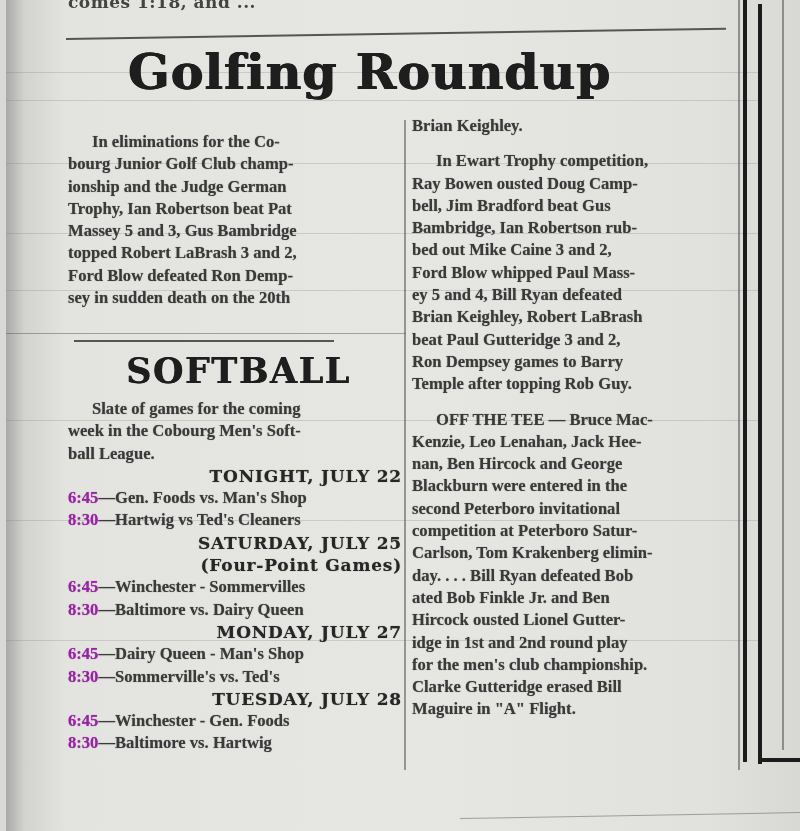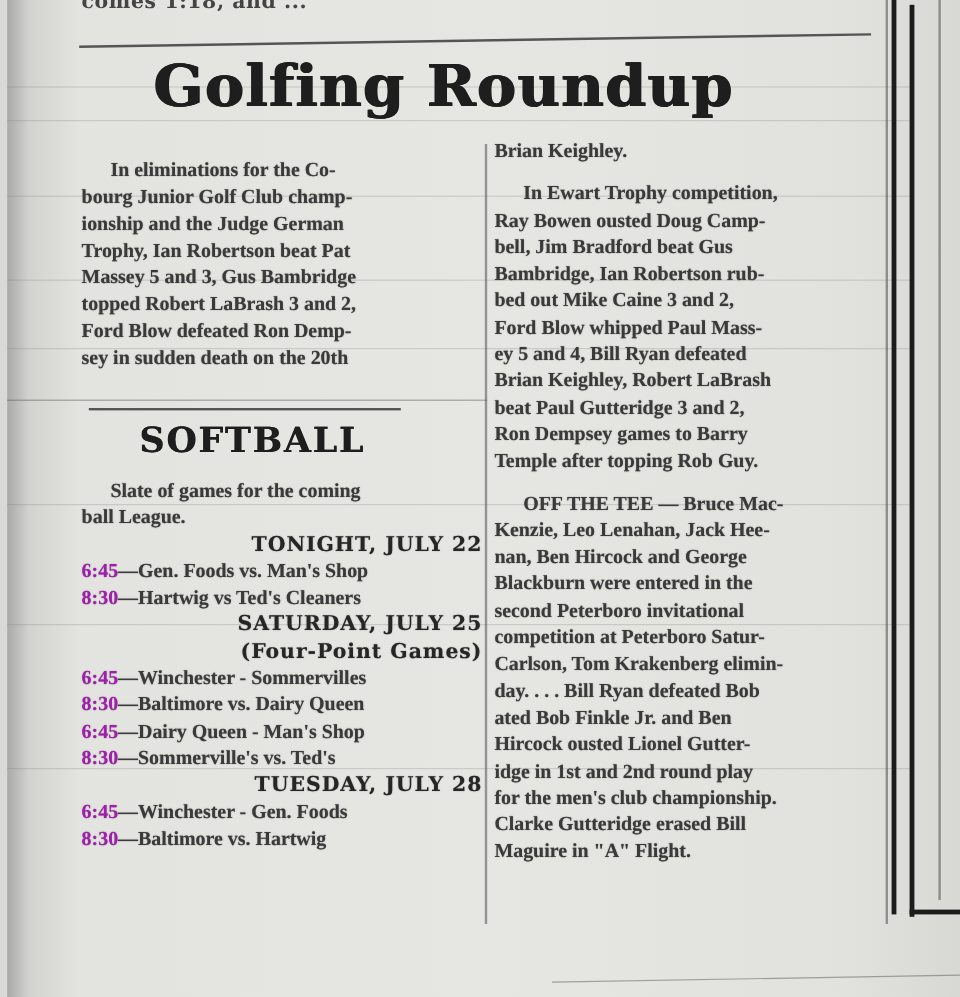--- a/index.html
+++ b/index.html
@@ -30,22 +30,22 @@
   }
   .col {
     position: absolute; font-family: "Liberation Serif", serif; font-weight: bold;
     font-size: 16.6px; line-height: 22.3px; color: #3a3a3a; text-align: justify;
     text-shadow: 0 0 1px rgba(60,60,60,0.6);
   }
   .col p { margin: 0; }
   .indent { text-indent: 24px; }
   .gap { height: 13px; }
   .sub-head {
-    position: absolute; left: 116px; top: 350px; font-family: "DejaVu Serif", serif;
-    font-weight: 900; font-size: 29px; color: #1e1e1e; letter-spacing: 1.5px;
+    position: absolute; left: 126px; top: 350px; font-family: "DejaVu Serif", serif;
+    font-weight: 900; font-size: 35px; color: #1e1e1e; letter-spacing: 1.5px;
     text-shadow: 0.5px 0 0 #1e1e1e;
   }
   .day { text-align: right; font-family: "DejaVu Serif", serif; font-size: 17px; color: #262626; letter-spacing: 0.8px; }
   .game { white-space: nowrap; }
   .game .t { color: #a21caf; }
   .vcol { position: absolute; width: 1.5px; background: rgba(80,80,80,0.55); }
   .frame-dark { position: absolute; background: #1c1c1c; }
   .frame-thin { position: absolute; background: rgba(90,90,90,0.6); }
 </style>
 </head>
@@ -81,31 +81,33 @@
 
 <div class="vcol" style="left:404px; top:120px; height:650px;"></div>
 
 <div class="rule" style="left:74px; top:340px; width:260px; height:2px;"></div>
 <div class="rule" style="left:6px; top:333px; width:400px; height:1px; background:rgba(90,90,90,0.5);"></div>
 
 <div class="sub-head">SOFTBALL</div>
 
 <div class="col" style="left:68px; top:398px; width:334px;">
   <p class="indent">Slate of games for the coming</p>
+  <p>week in the Cobourg Men's Soft-</p>
   <p>ball League.</p>
 
   <p class="day">TONIGHT, JULY 22</p>
   <p class="game"><span class="t">6:45</span>—<span>Gen. Foods vs. Man's Shop</span></p>
   <p class="game"><span class="t">8:30</span>—<span>Hartwig vs Ted's Cleaners</span></p>
 
   <p class="day">SATURDAY, JULY 25</p>
   <p class="day">(Four-Point Games)</p>
   <p class="game"><span class="t">6:45</span>—<span>Winchester - Sommervilles</span></p>
   <p class="game"><span class="t">8:30</span>—<span>Baltimore vs. Dairy Queen</span></p>
 
+  <p class="day">MONDAY, JULY 27</p>
   <p class="game"><span class="t">6:45</span>—<span>Dairy Queen - Man's Shop</span></p>
   <p class="game"><span class="t">8:30</span>—<span>Sommerville's vs. Ted's</span></p>
 
   <p class="day">TUESDAY, JULY 28</p>
   <p class="game"><span class="t">6:45</span>—<span>Winchester - Gen. Foods</span></p>
   <p class="game"><span class="t">8:30</span>—<span>Baltimore vs. Hartwig</span></p>
 </div>
 
 <div class="col" style="left:412px; top:115px; width:326px;">
   <p>Brian Keighley.</p>

